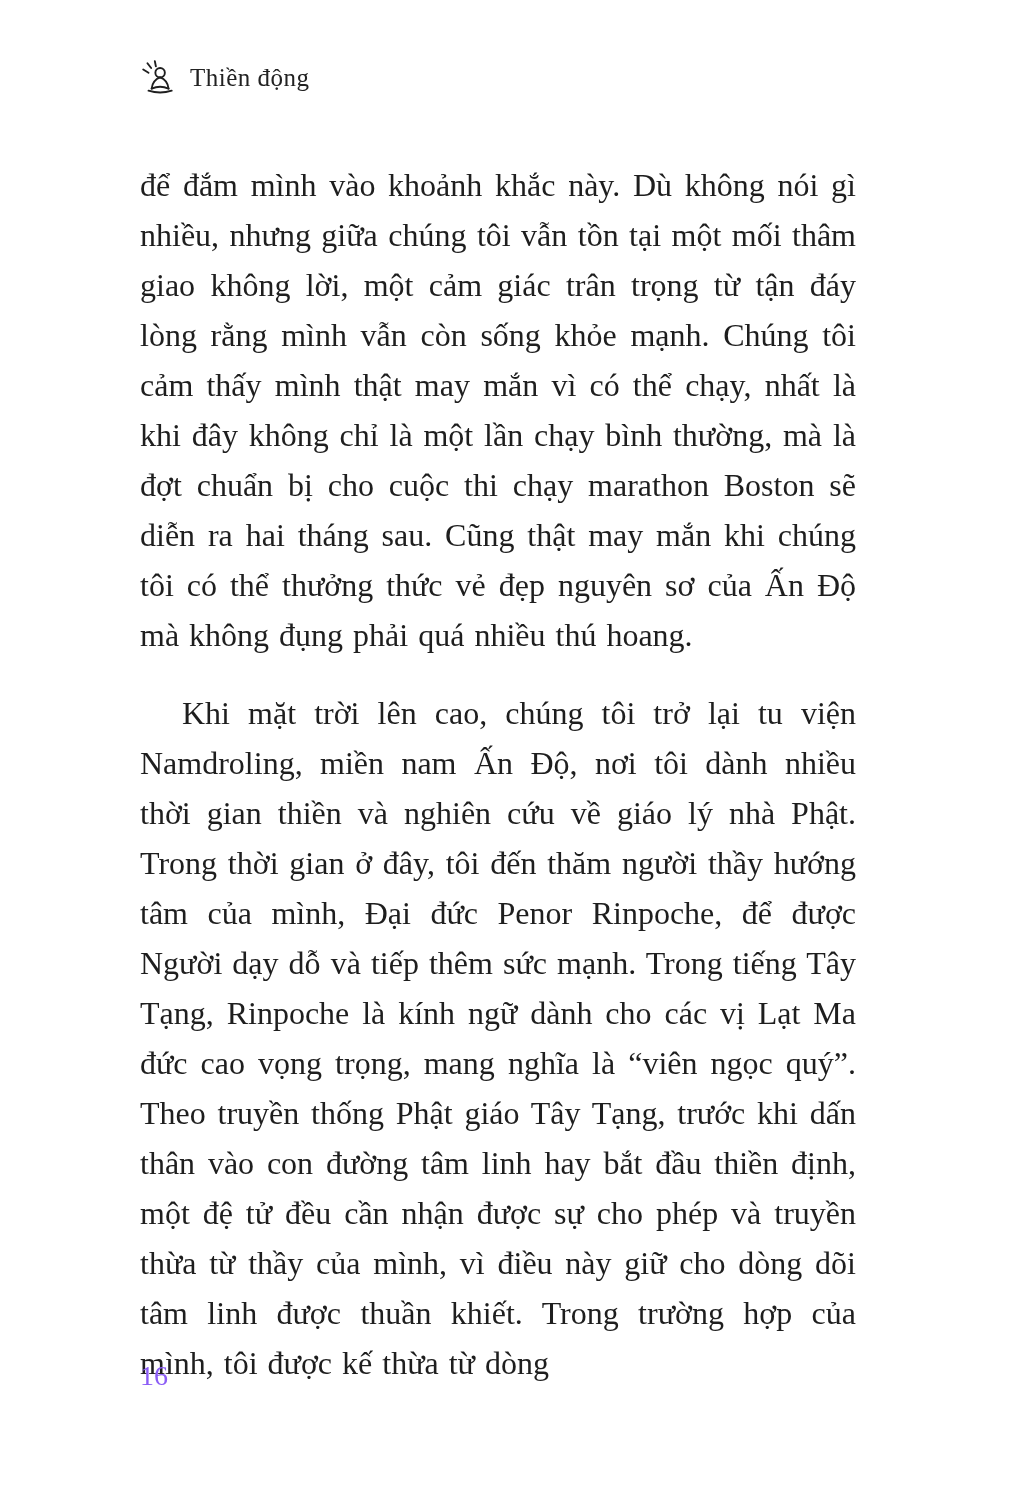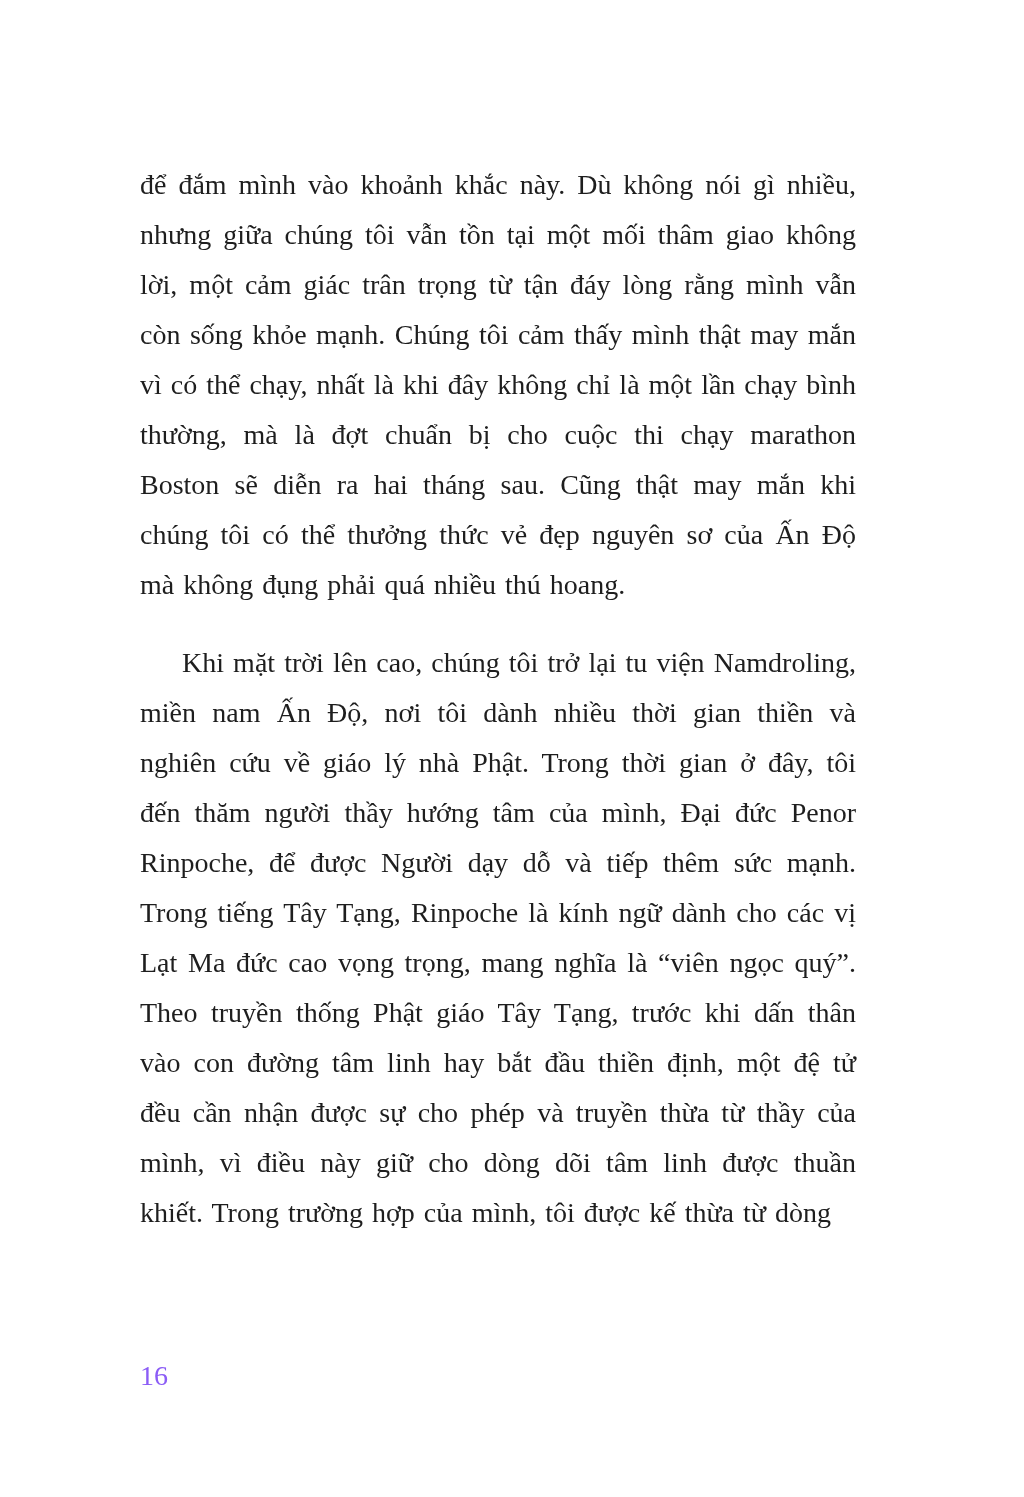--- a/index.html
+++ b/index.html
@@ -39,21 +39,21 @@
     color: #222222;
   }
   .content {
     position: absolute;
     top: 160px;
     left: 140px;
     width: 716px;
   }
   .content p {
     margin: 0;
-    font-size: 28px;
+    font-size: 32px;
     line-height: 50px;
     text-align: justify;
     color: #1e1e1e;
     word-spacing: 2px;
   }
   .content p.indented {
     margin-top: 28px;
     text-indent: 42px;
   }
   .page-number {
@@ -62,20 +62,35 @@
     top: 1360px;
     font-size: 28px;
     color: #8b5cf6;
   }
 </style>
 </head>
 <body>
 
 <div class="page">
 
+  <header class="page-header">
+    <span class="header-icon">
+      <svg width="38" height="38" viewBox="0 0 36 36" fill="none" stroke="#1f1f1f" stroke-width="1.8" stroke-linecap="round">
+        <line x1="4" y1="10" x2="9" y2="13"></line>
+        <line x1="8" y1="4" x2="11.5" y2="8.5"></line>
+        <line x1="15" y1="2" x2="16" y2="7"></line>
+        <circle cx="20" cy="13" r="4.5"></circle>
+        <path d="M20 17.5 C14.5 19.5 12.5 24 12 28"></path>
+        <path d="M20 17.5 C25.5 19.5 27.5 24 28 28"></path>
+        <path d="M12 28 Q20 24.5 28 28"></path>
+        <path d="M9 30 Q20 33.5 31 30"></path>
+      </svg>
+    </span>
+    <span class="header-title">Thiền động</span>
+  </header>
 
   <main class="content">
     <p>để đắm mình vào khoảnh khắc này. Dù không nói gì nhiều, nhưng giữa chúng tôi vẫn tồn tại một mối thâm giao không lời, một cảm giác trân trọng từ tận đáy lòng rằng mình vẫn còn sống khỏe mạnh. Chúng tôi cảm thấy mình thật may mắn vì có thể chạy, nhất là khi đây không chỉ là một lần chạy bình thường, mà là đợt chuẩn bị cho cuộc thi chạy marathon Boston sẽ diễn ra hai tháng sau. Cũng thật may mắn khi chúng tôi có thể thưởng thức vẻ đẹp nguyên sơ của Ấn Độ mà không đụng phải quá nhiều thú hoang.</p>
     <p class="indented">Khi mặt trời lên cao, chúng tôi trở lại tu viện Namdroling, miền nam Ấn Độ, nơi tôi dành nhiều thời gian thiền và nghiên cứu về giáo lý nhà Phật. Trong thời gian ở đây, tôi đến thăm người thầy hướng tâm của mình, Đại đức Penor Rinpoche, để được Người dạy dỗ và tiếp thêm sức mạnh. Trong tiếng Tây Tạng, Rinpoche là kính ngữ dành cho các vị Lạt Ma đức cao vọng trọng, mang nghĩa là “viên ngọc quý”. Theo truyền thống Phật giáo Tây Tạng, trước khi dấn thân vào con đường tâm linh hay bắt đầu thiền định, một đệ tử đều cần nhận được sự cho phép và truyền thừa từ thầy của mình, vì điều này giữ cho dòng dõi tâm linh được thuần khiết. Trong trường hợp của mình, tôi được kế thừa từ dòng</p>
   </main>
 
   <div class="page-number">16</div>
 
 </div>
 

